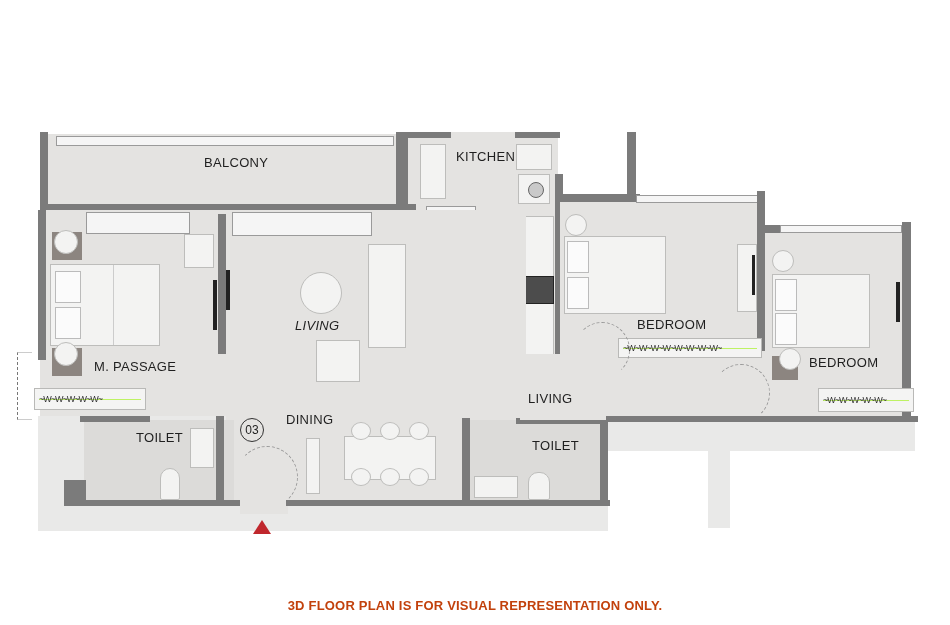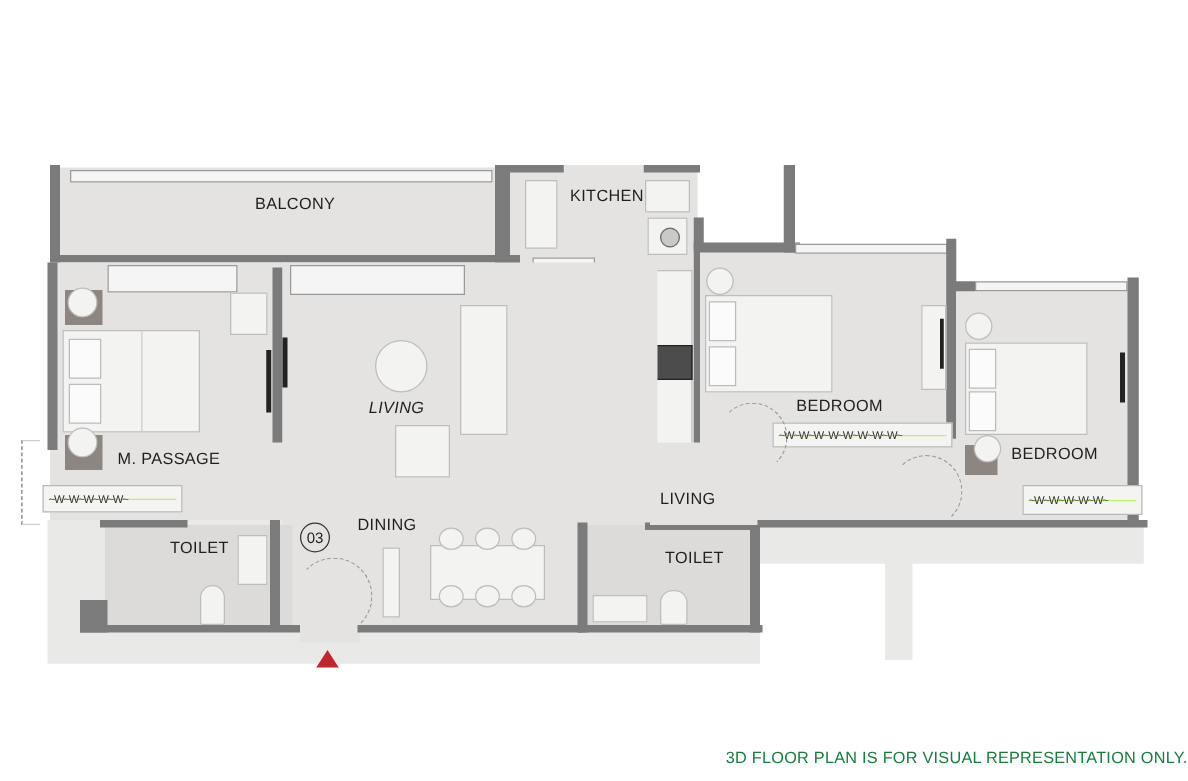--- a/index.html
+++ b/index.html
@@ -11,21 +11,21 @@
   .wallside{background:#e9e9e8;}
   .label{position:absolute;font-size:13px;color:#1f1f1f;letter-spacing:0.3px;white-space:nowrap;}
   .furn{position:absolute;background:#f3f3f2;border:1px solid #bdbdbb;box-sizing:border-box;}
   .furn-dark{position:absolute;background:#8c8580;}
   .round{border-radius:50%;}
   .window{position:absolute;background:#f5f5f5;border:1px solid #9a9a9a;box-sizing:border-box;}
   .wardrobe{position:absolute;background:#f4f4f3;border:1px solid #b9b9b7;box-sizing:border-box;overflow:hidden;}
   .wardrobe .zig{position:absolute;left:4px;right:4px;top:50%;height:1px;background:#bef264;}
   .wardrobe .zig span{position:absolute;top:-5px;font-size:9px;color:#333;letter-spacing:-1px;}
   .door-arc{position:absolute;border:1px dashed #9a9a9a;border-radius:50%;border-left-color:transparent;border-bottom-color:transparent;}
-  .caption{position:absolute;left:0;right:0;top:598px;text-align:right;font-size:13px;font-weight:normal;color:#15803d;letter-spacing:0.2px;}
+  .caption{position:absolute;left:0;right:0;top:598px;text-align:center;font-size:13px;font-weight:bold;color:#c2410c;letter-spacing:0.2px;}
   .marker{position:absolute;width:22px;height:22px;border:1px solid #333;border-radius:50%;font-size:12px;line-height:22px;text-align:center;color:#222;background:#e4e3e1;}
   .entry{position:absolute;width:0;height:0;border-left:9px solid transparent;border-right:9px solid transparent;border-bottom:14px solid #c0272d;}
 </style>
 </head>
 <body>
 
 <div class="abs" style="left:0;top:0;width:808px;height:590px;margin-top:44px;">
 
   <div class="abs wallside" style="left:38px;top:372px;width:570px;height:115px;"></div>
   <div class="abs wallside" style="left:605px;top:372px;width:310px;height:35px;"></div>

